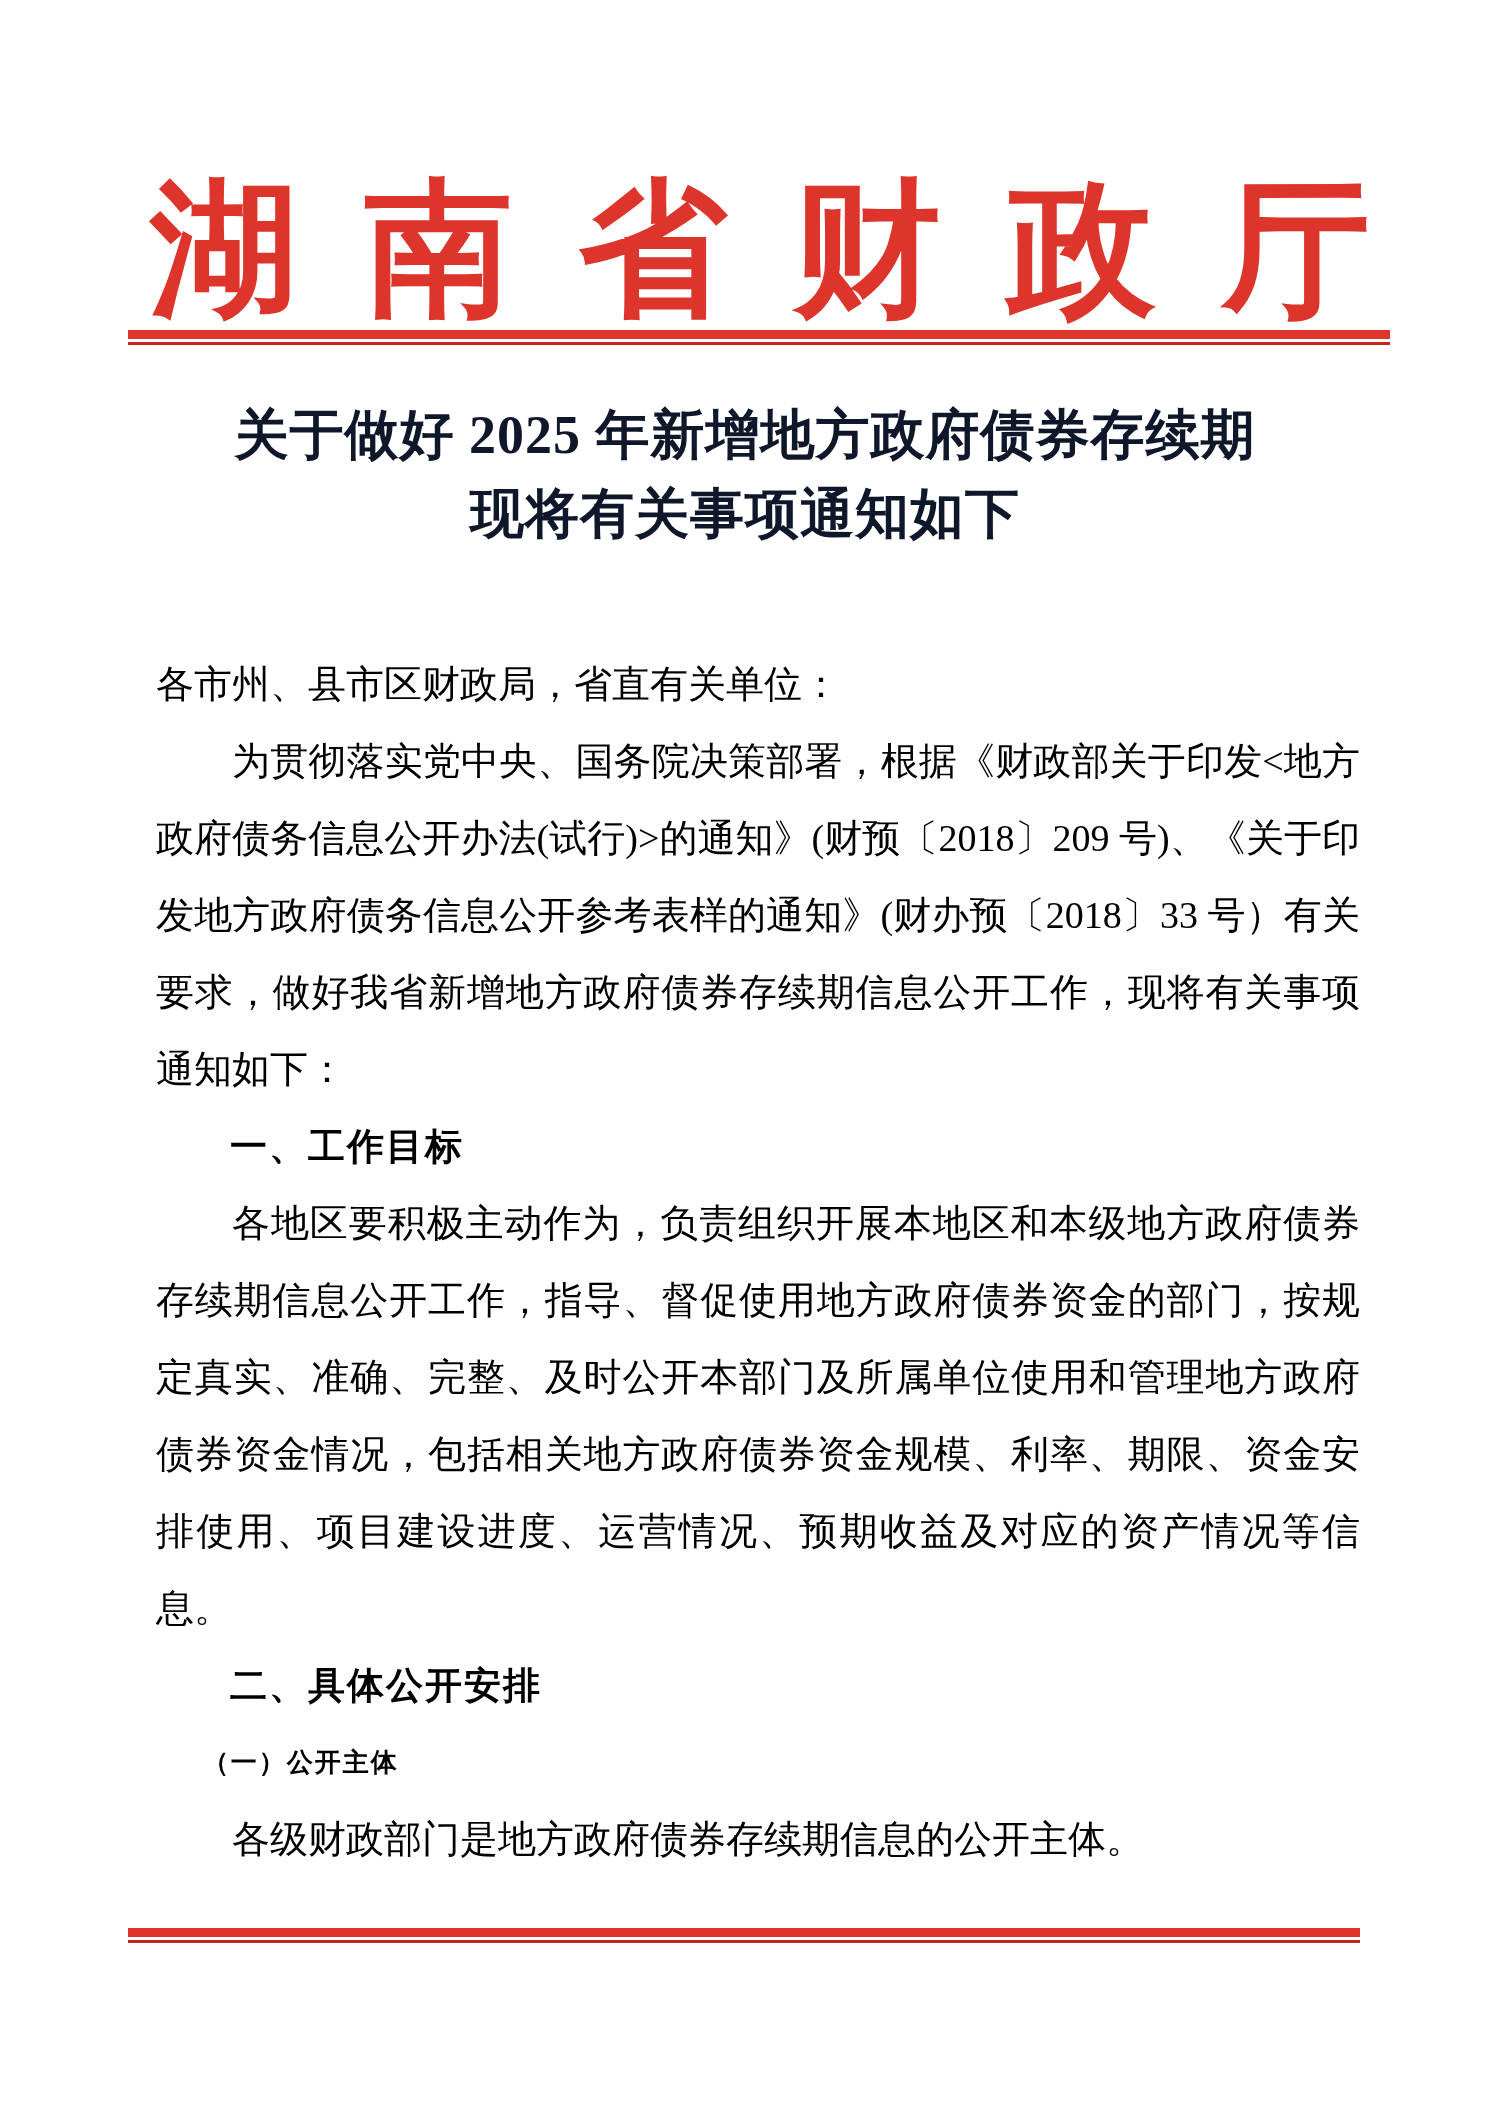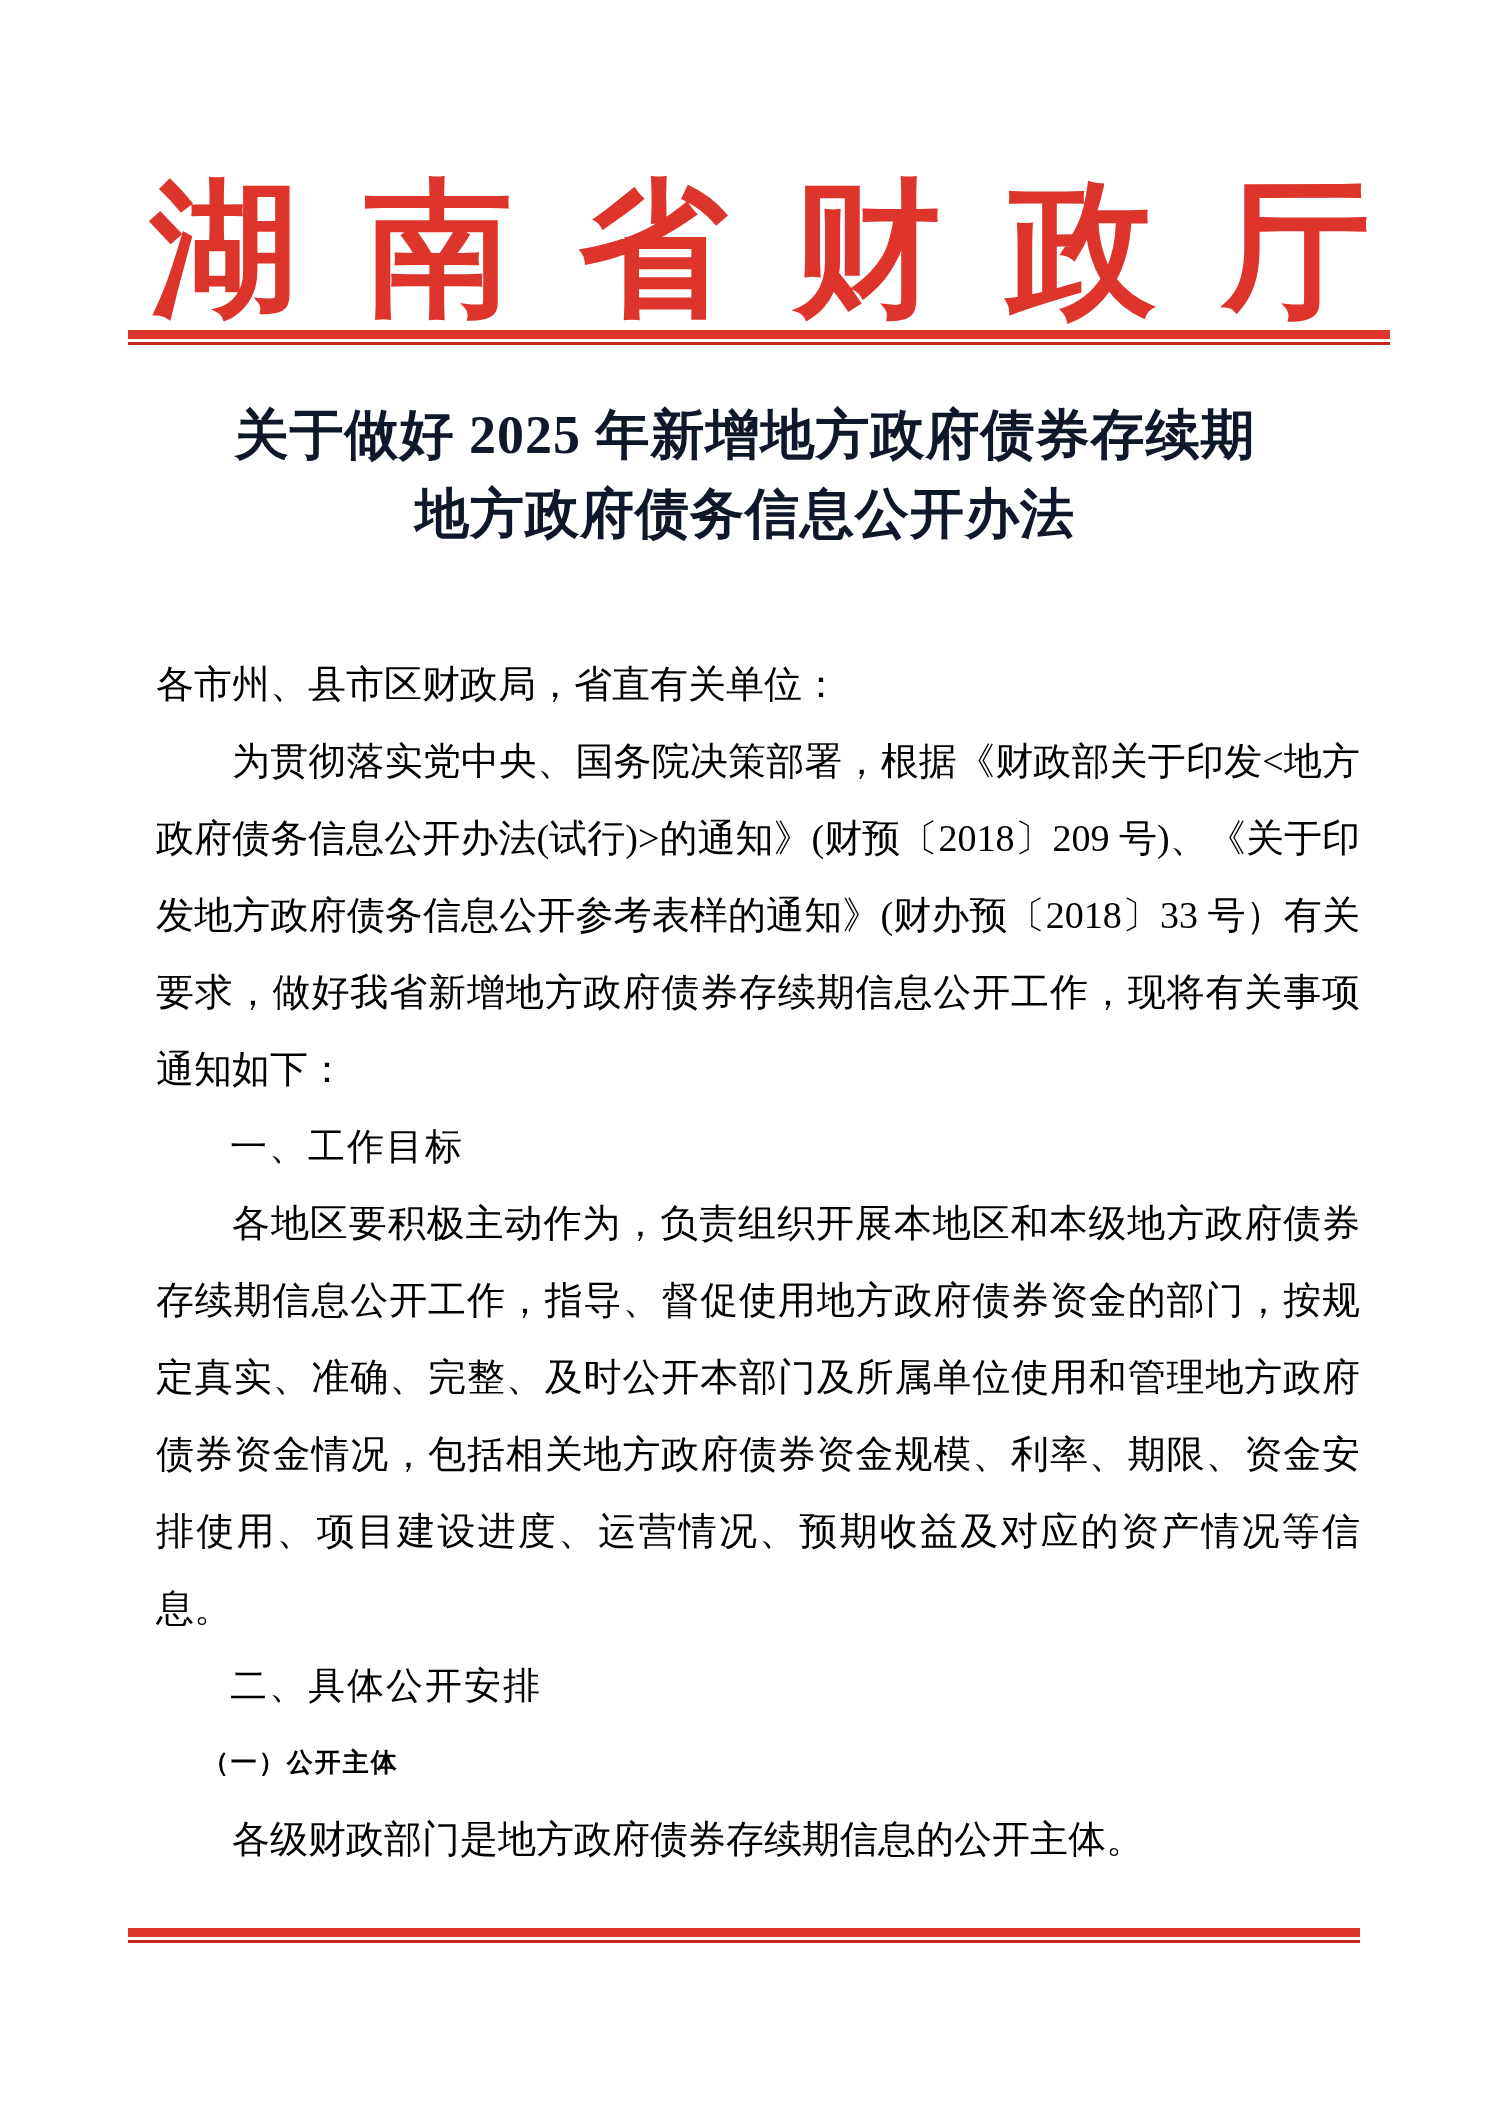--- a/index.html
+++ b/index.html
@@ -57,21 +57,21 @@
     font-size: 38px;
     line-height: 77px;
     color: #000000;
     text-align: justify;
   }
   .body-text p { margin: 0; }
   .salutation { text-indent: 0; }
   .para { text-indent: 2em; }
   .heading-l1 {
     text-indent: 2em;
-    font-weight: normal;
+    font-weight: bold;
     font-size: 37px;
     font-family: "Liberation Sans", "DejaVu Sans", sans-serif;
     letter-spacing: 2px;
   }
   .heading-l2 {
     text-indent: 1.8em;
     font-weight: bold;
     font-size: 26px;
     letter-spacing: 2px;
   }
@@ -91,21 +91,21 @@
   </div>
 
   <div class="rule rule-top">
     <div class="thick"></div>
     <div class="gap"></div>
     <div class="thin"></div>
   </div>
 
   <h1 class="doc-title">
     <span class="title-line">关于做好 2025 年新增地方政府债券存续期</span>
-    <span class="title-line">地方政府债务信息公开办法</span>
+    <span class="title-line">现将有关事项通知如下</span>
   </h1>
 
   <div class="body-text">
     <p class="salutation">各市州、县市区财政局，省直有关单位：</p>
     <p class="para">为贯彻落实党中央、国务院决策部署，根据《财政部关于印发&lt;地方政府债务信息公开办法(试行)&gt;的通知》(财预〔2018〕209 号)、《关于印发地方政府债务信息公开参考表样的通知》(财办预〔2018〕33 号）有关要求，做好我省新增地方政府债券存续期信息公开工作，现将有关事项通知如下：</p>
     <p class="heading-l1">一、工作目标</p>
     <p class="para">各地区要积极主动作为，负责组织开展本地区和本级地方政府债券存续期信息公开工作，指导、督促使用地方政府债券资金的部门，按规定真实、准确、完整、及时公开本部门及所属单位使用和管理地方政府债券资金情况，包括相关地方政府债券资金规模、利率、期限、资金安排使用、项目建设进度、运营情况、预期收益及对应的资产情况等信息。</p>
     <p class="heading-l1">二、具体公开安排</p>
     <p class="heading-l2">（一）公开主体</p>
     <p class="para">各级财政部门是地方政府债券存续期信息的公开主体。</p>

